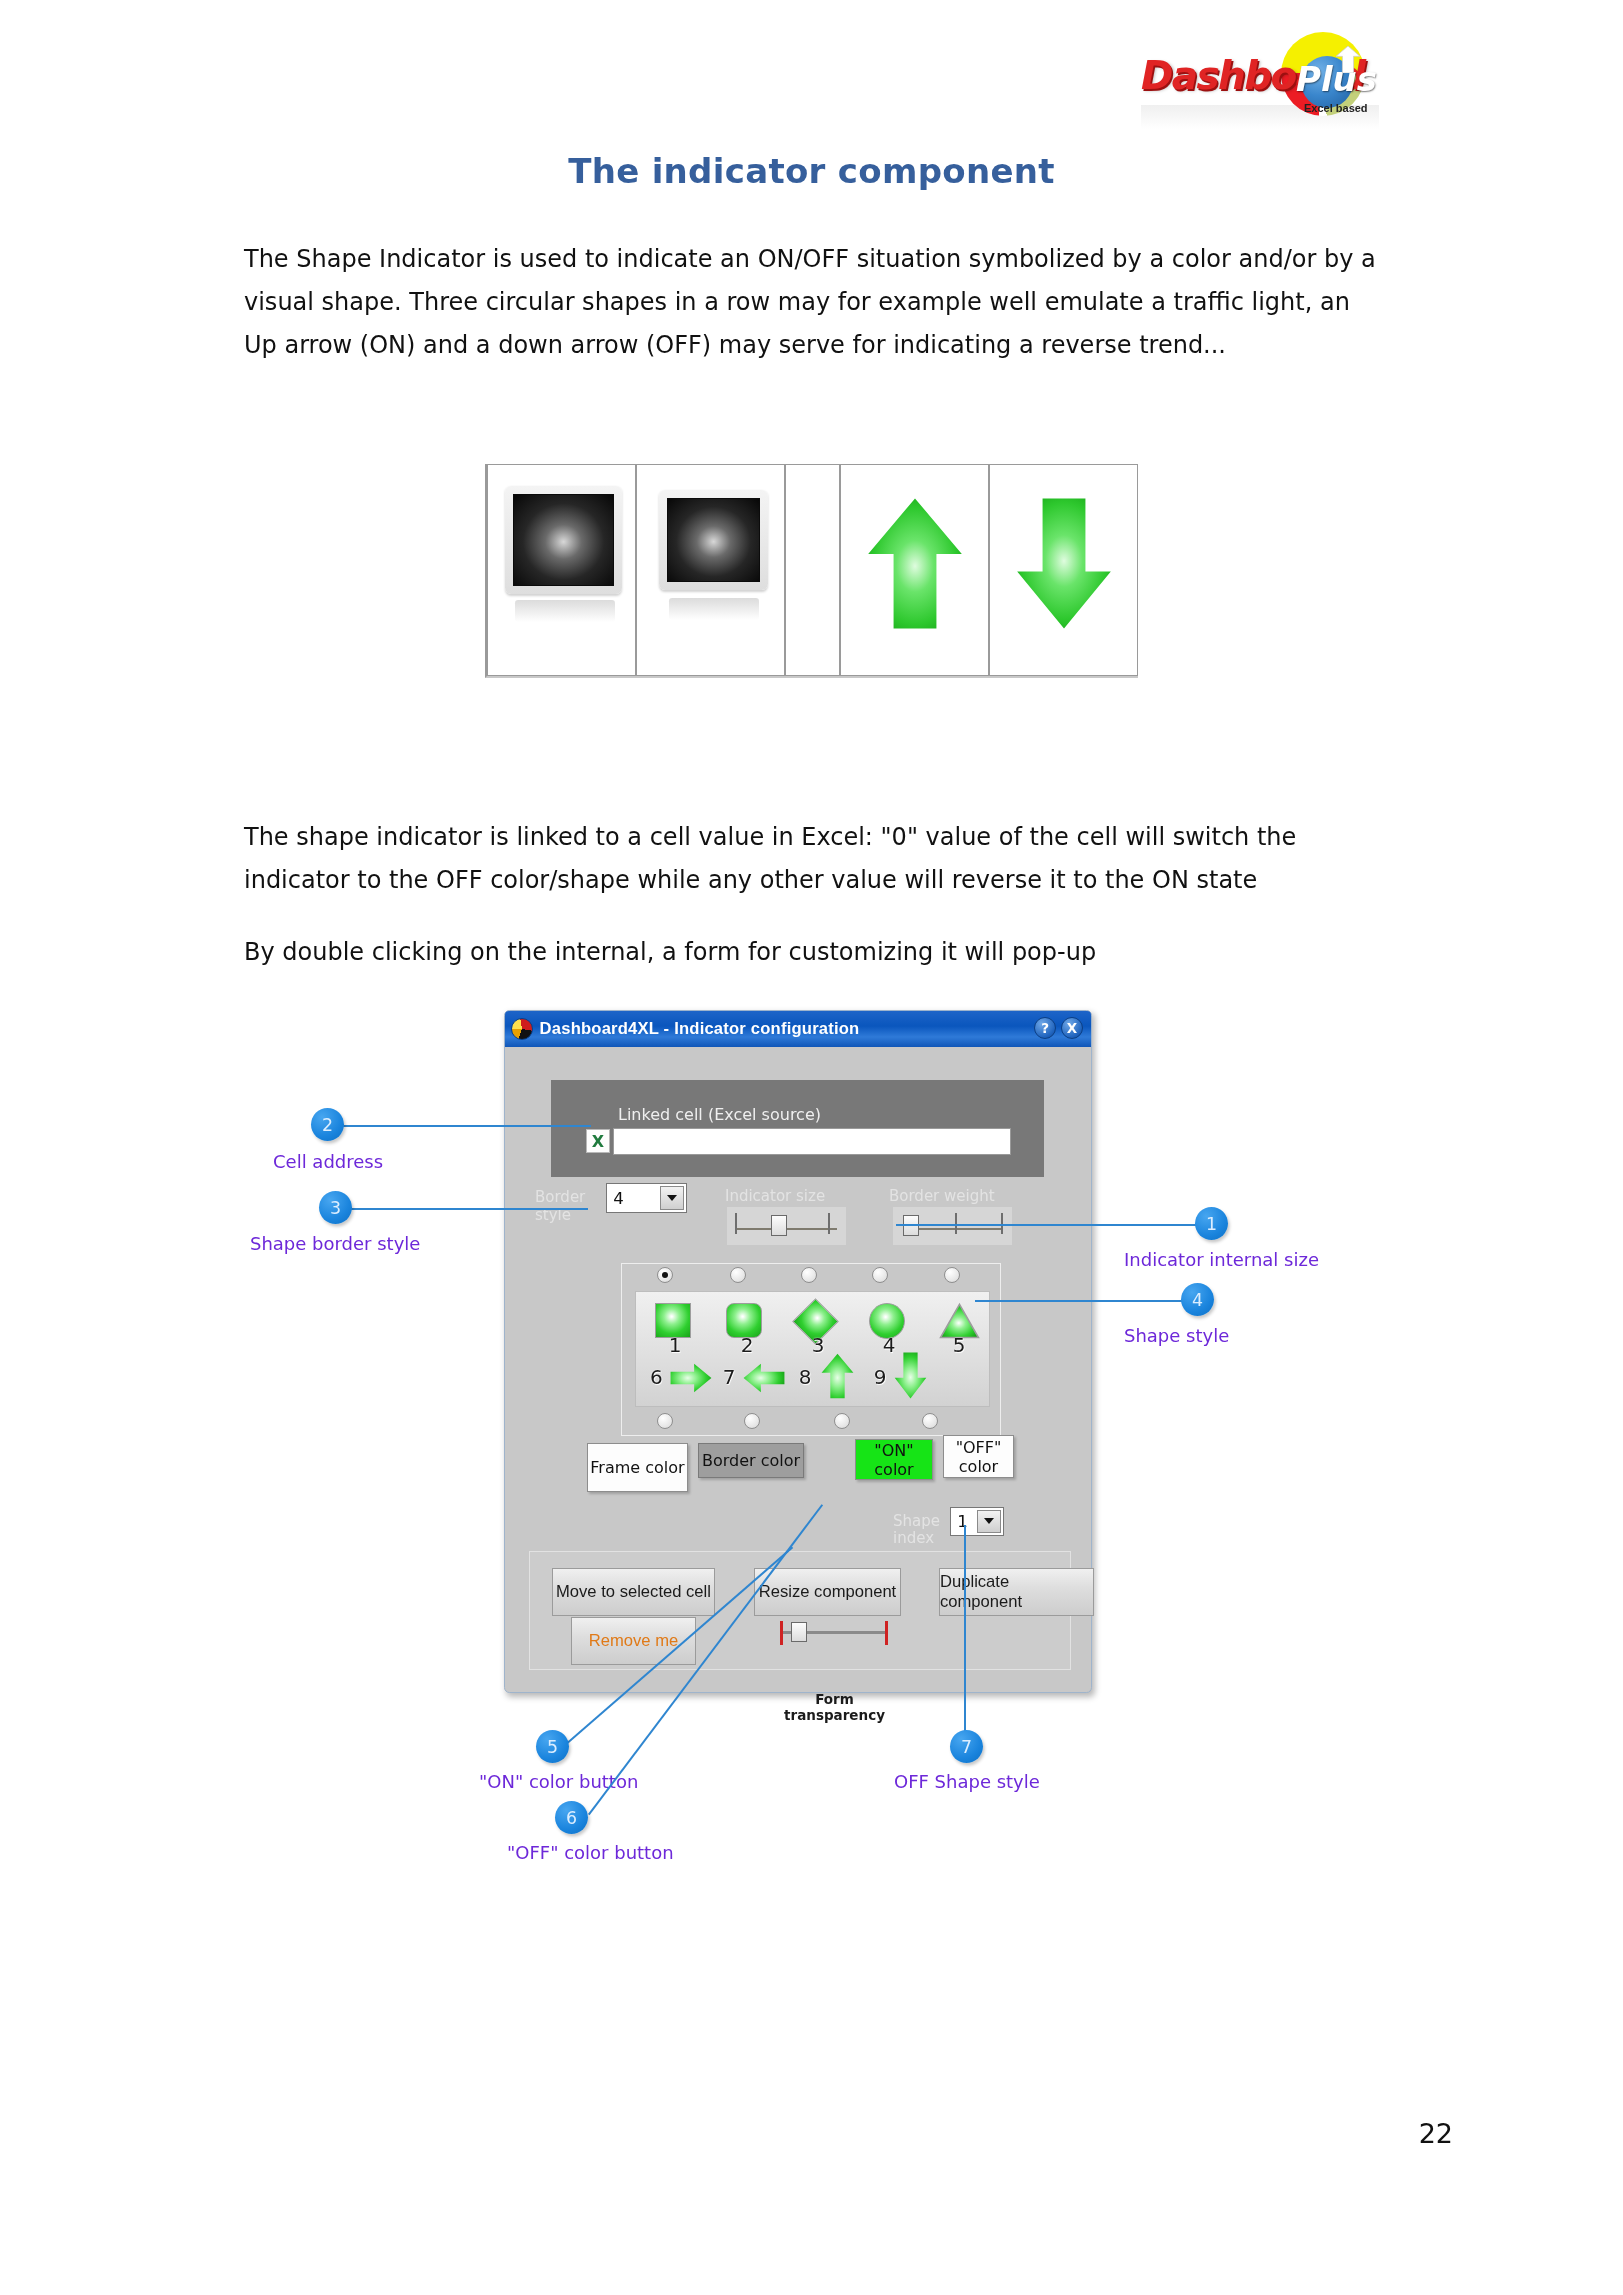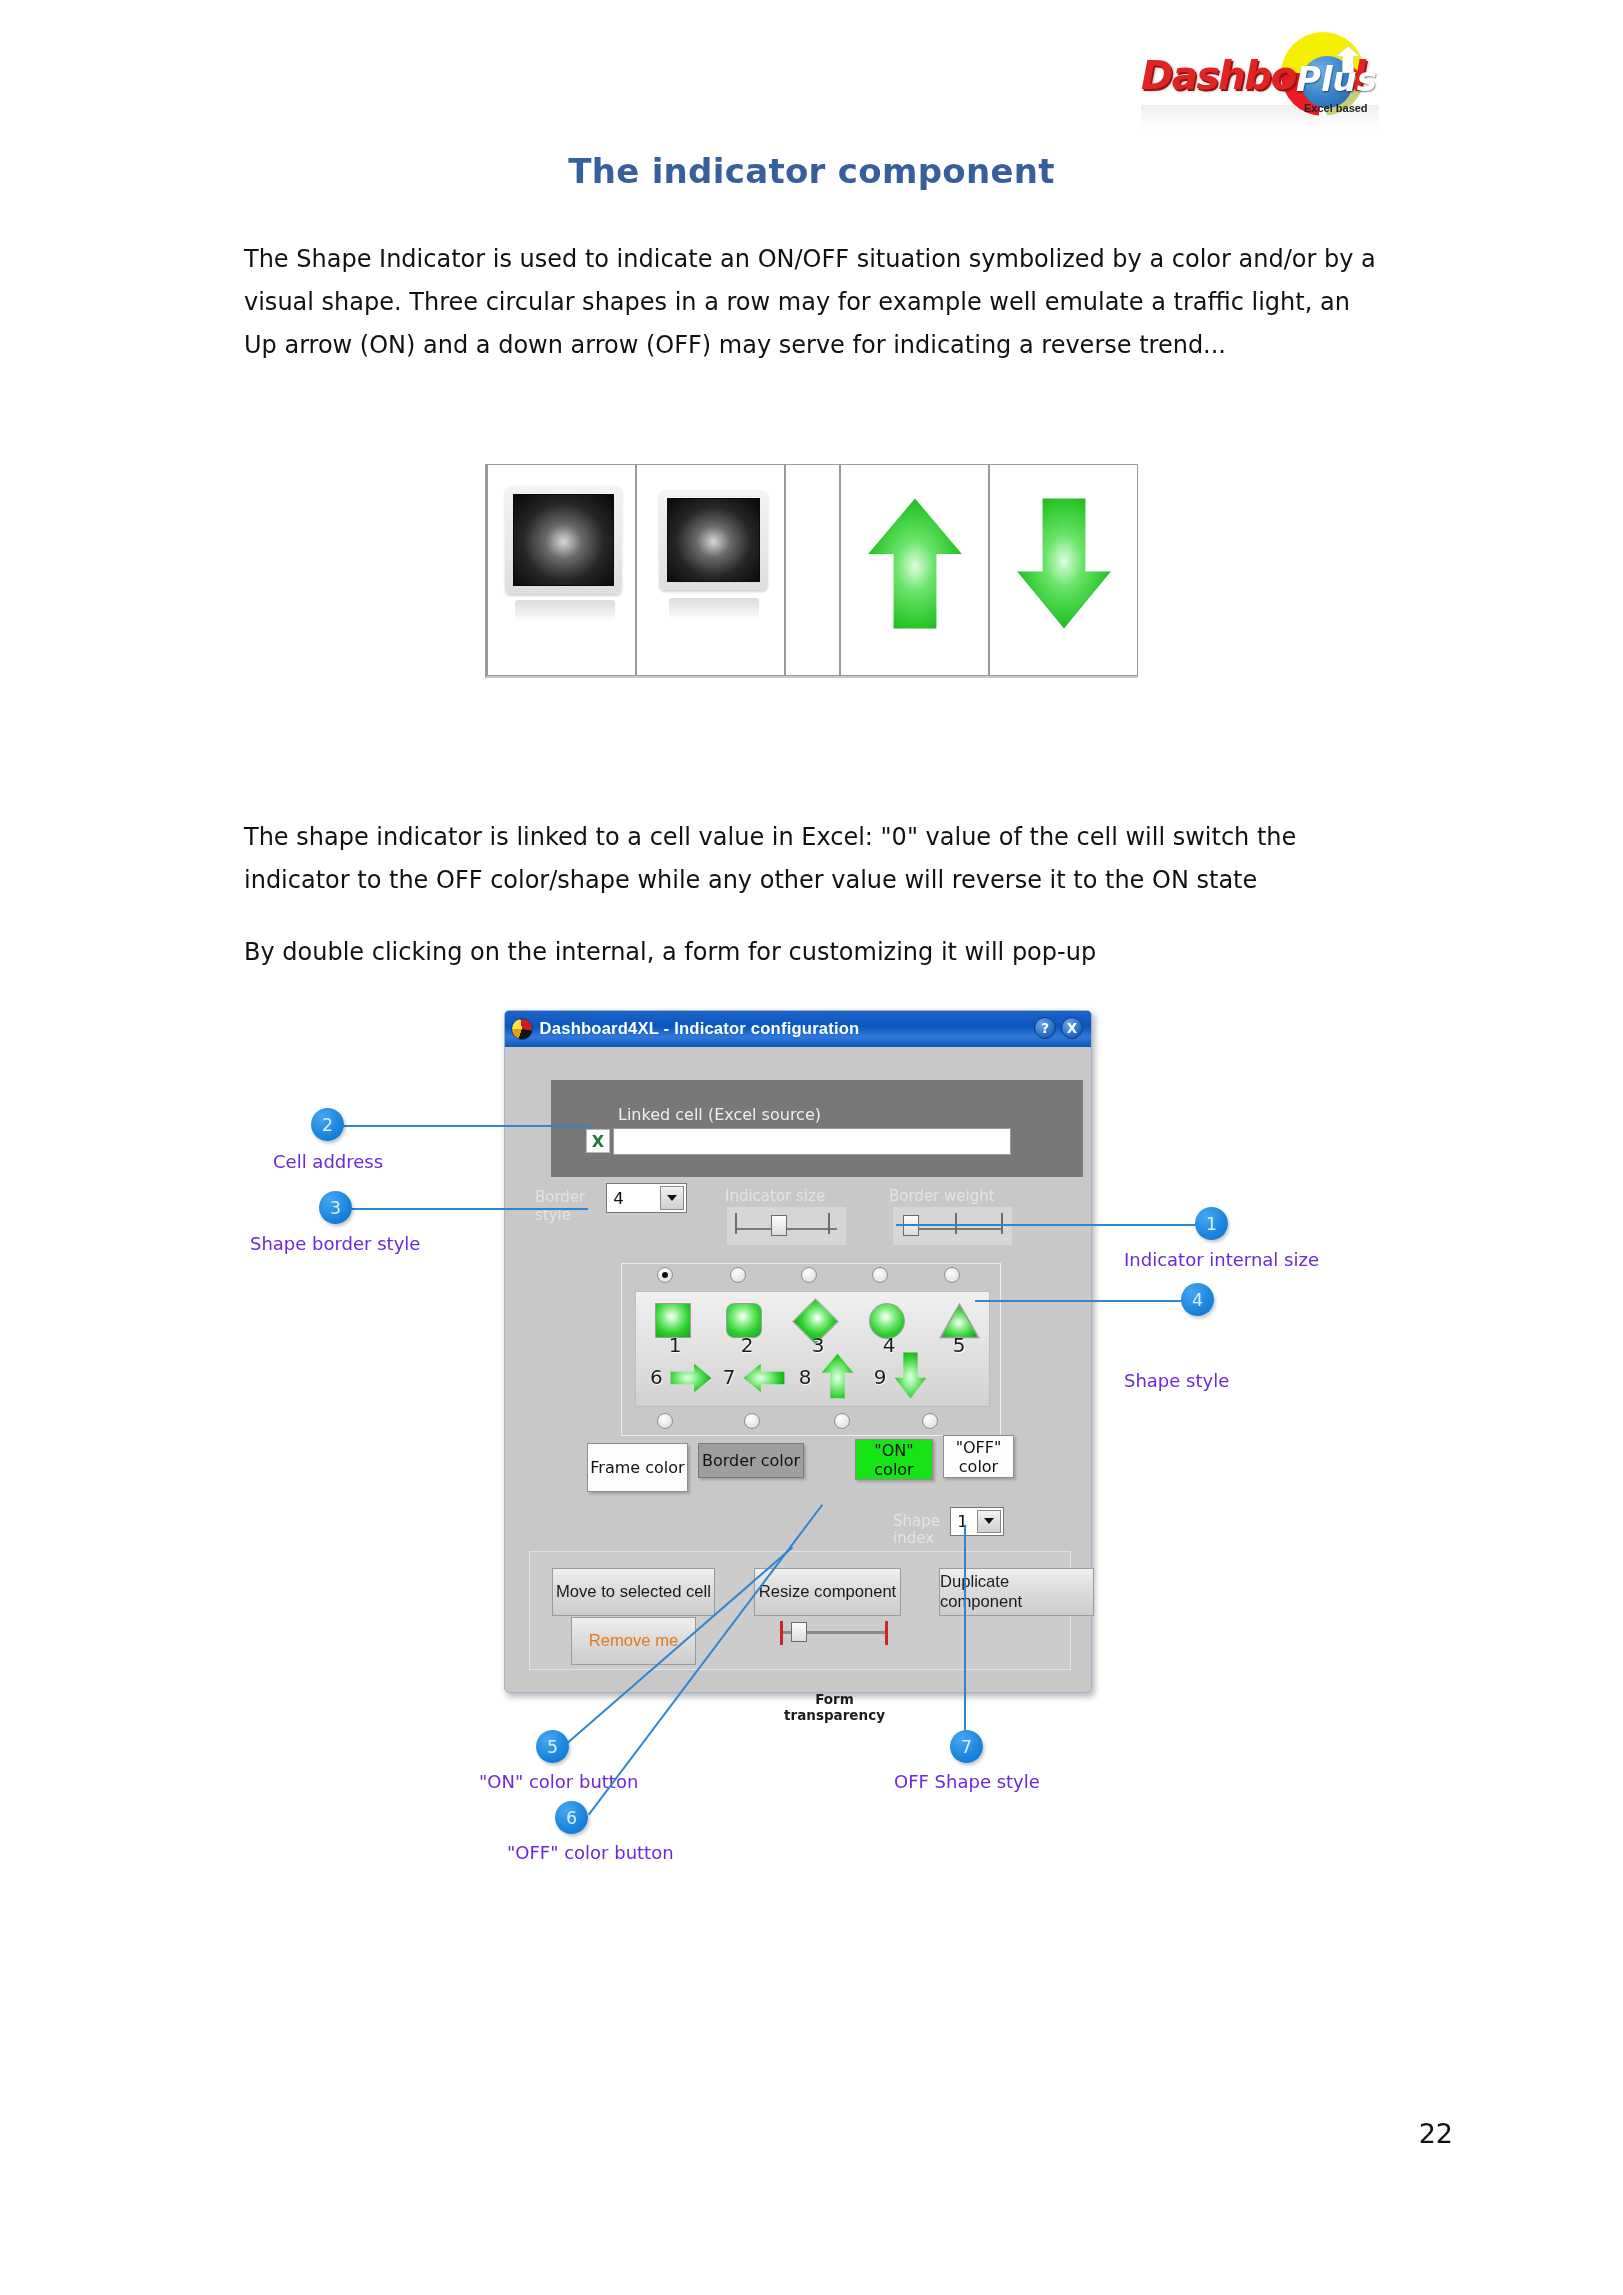--- a/index.html
+++ b/index.html
@@ -149,21 +149,21 @@
   .tb-btn{
     width:22px; height:22px; border-radius:50%;
     background:radial-gradient(circle at 34% 28%, #6fa8e8, #1f63bd 70%, #16458a 100%);
     color:#fff; font-family:"DejaVu Sans", sans-serif; font-size:13.5px; font-weight:bold;
     display:flex; align-items:center; justify-content:center;
     border:0.8px solid #0c3f84;
   }
   .dlg-body{ position:relative; width:100%; height:647px; }
 
   .linked-panel{
-    position:absolute; left:46px; top:33px; width:532px; height:97px;
+    position:absolute; left:46px; top:33px; width:493px; height:97px;
     background:#787878;
   }
   .linked-label{
     position:absolute; left:67px; top:25px;
     color:#efefef; font-family:"DejaVu Sans", sans-serif; font-size:16px;
   }
   .xl-icon{
     position:absolute; left:35px; top:49px; width:24px; height:24px;
     background:#fdfdfd; border:0.8px solid #b8b8b8;
     display:flex; align-items:center; justify-content:center;
@@ -563,21 +563,21 @@
 <div class="leader" style="left:350px; top:1208px; width:238px;"></div>
 <div class="callout-num" style="left:319px; top:1191px;">3</div>
 <div class="callout-text" style="left:250px; top:1233px;">Shape border style</div>
 
 <div class="leader" style="left:896px; top:1224px; width:301px;"></div>
 <div class="callout-num" style="left:1195px; top:1207px;">1</div>
 <div class="callout-text" style="left:1124px; top:1249px;">Indicator internal size</div>
 
 <div class="leader" style="left:975px; top:1300px; width:212px;"></div>
 <div class="callout-num" style="left:1181px; top:1283px;">4</div>
-<div class="callout-text" style="left:1124px; top:1325px;margin-top:45px;">Shape style</div>
+<div class="callout-text" style="left:1124px; top:1325px;">Shape style</div>
 
 <div class="leader" style="left:567px; top:1742px; width:298px; transform:rotate(-41deg);"></div>
 <div class="callout-num" style="left:536px; top:1730px;">5</div>
 <div class="callout-text" style="left:479px; top:1771px;">"ON"  color button</div>
 
 <div class="leader" style="left:588px; top:1814px; width:388px; transform:rotate(-53deg);"></div>
 <div class="callout-num" style="left:555px; top:1801px;">6</div>
 <div class="callout-text" style="left:507px; top:1842px;">"OFF" color button</div>
 
 <div class="leader" style="left:966px; top:1525px; width:208px; transform:rotate(90deg);"></div>

